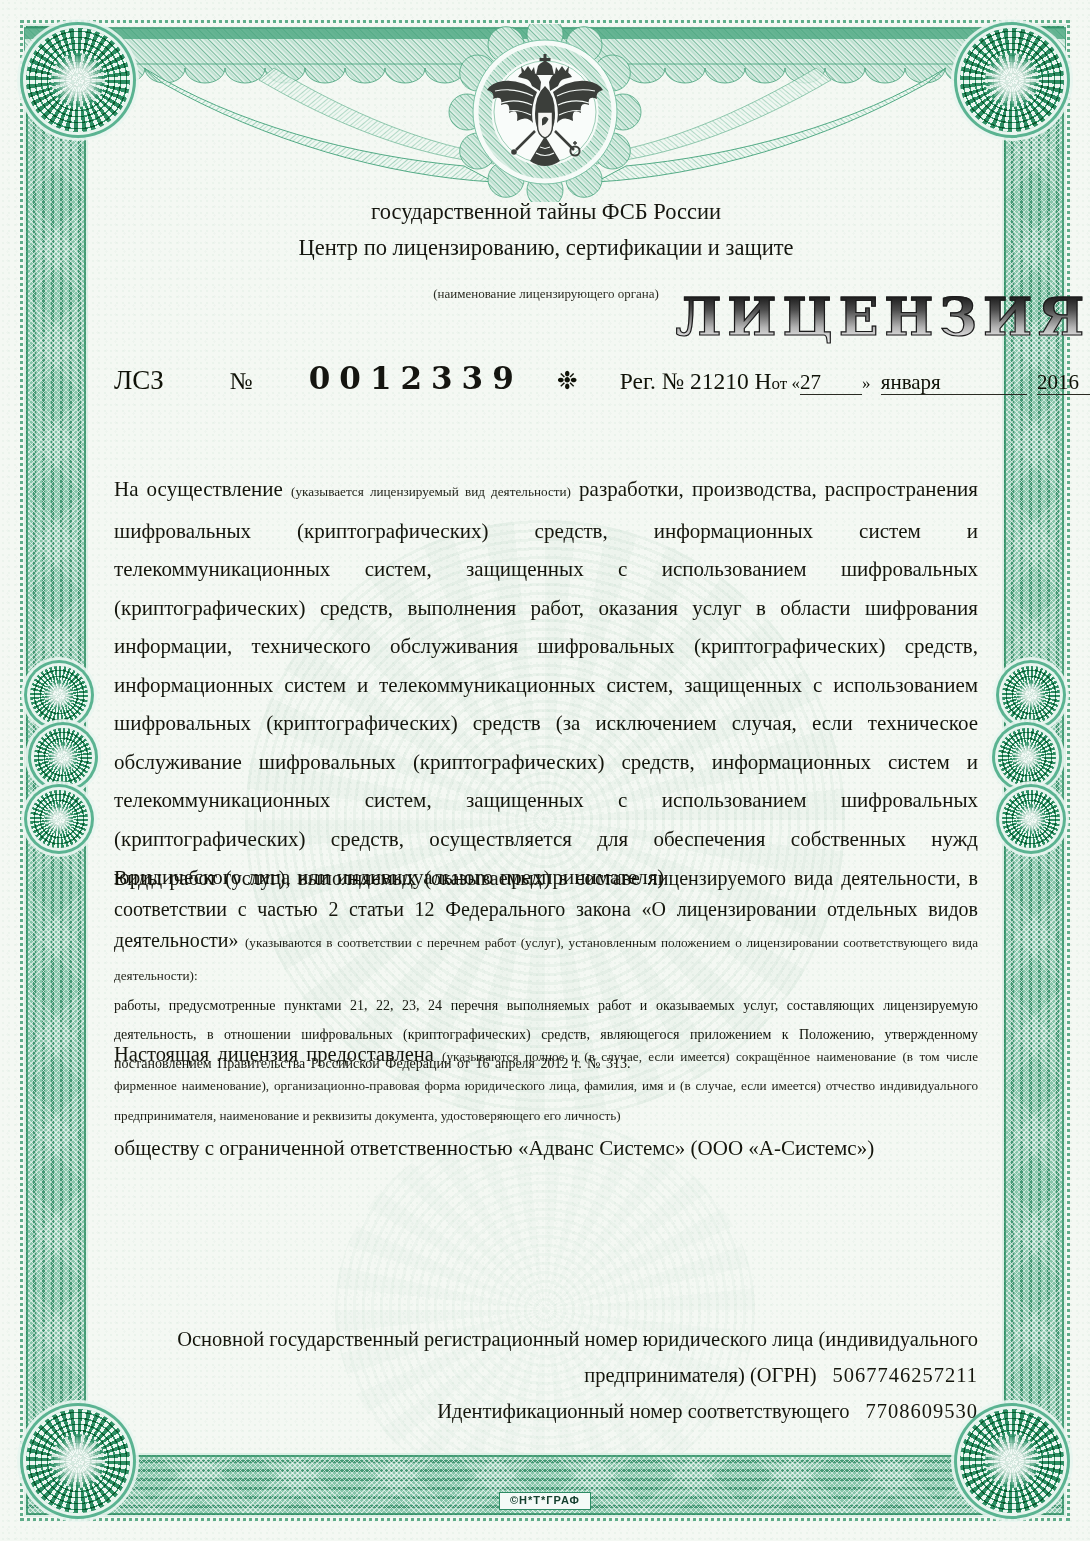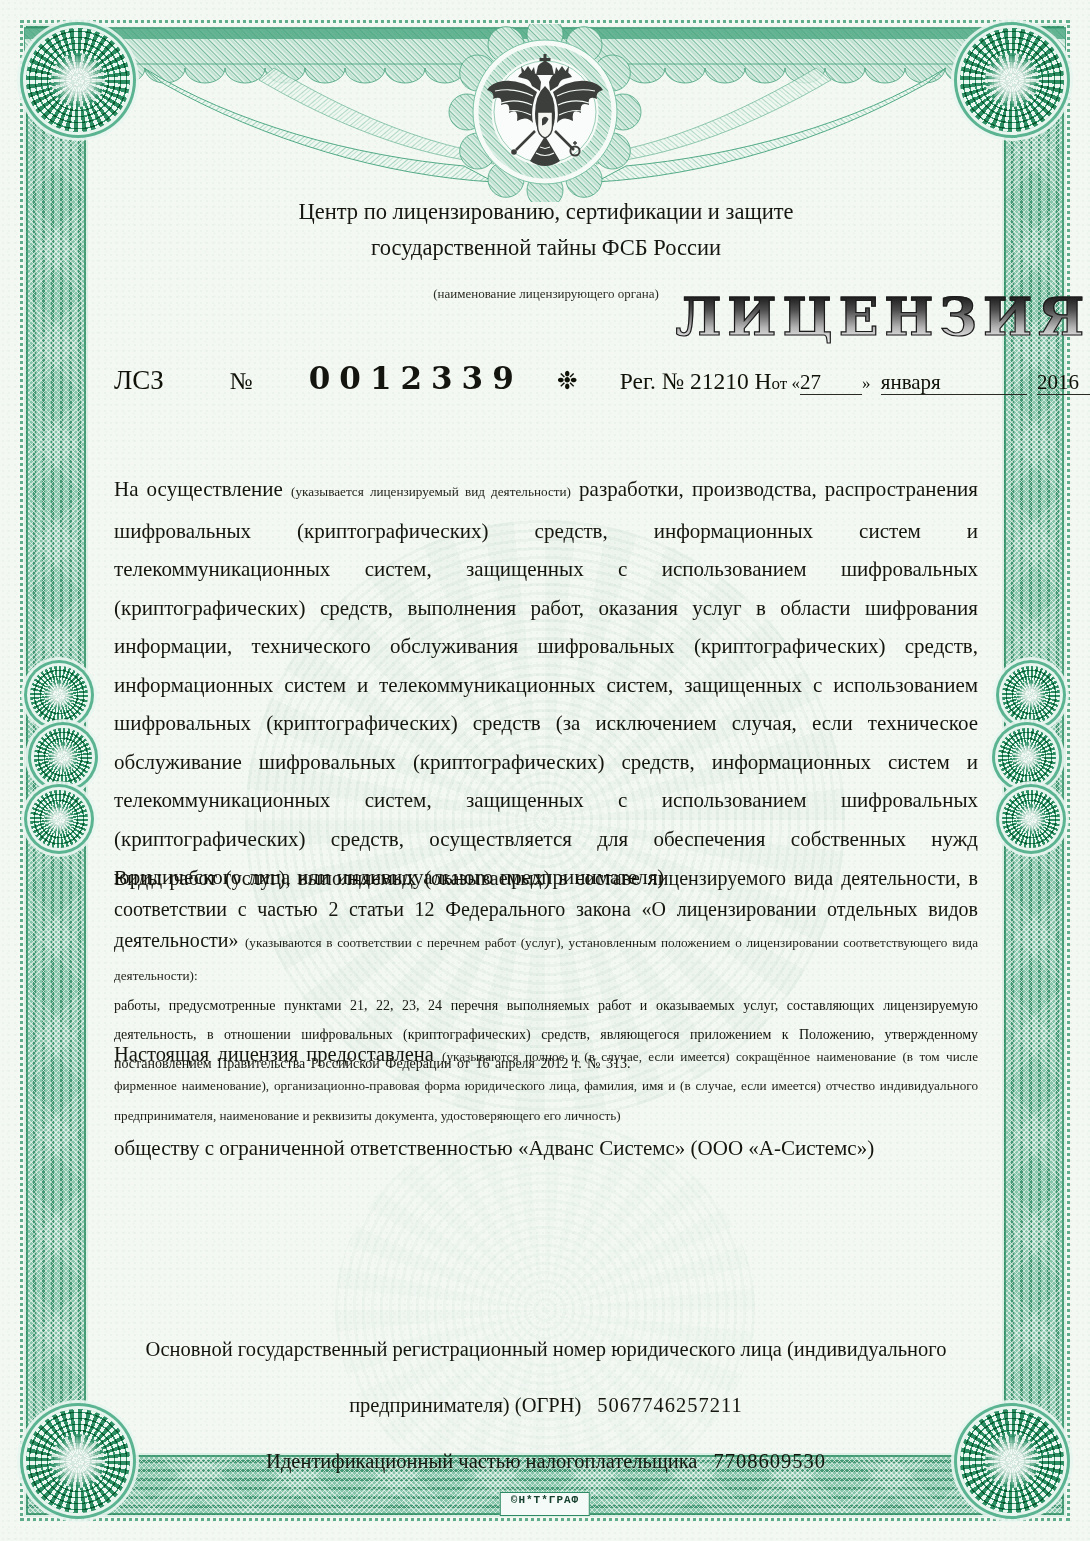--- a/index.html
+++ b/index.html
@@ -96,26 +96,26 @@
   .du{display:inline-block; border-bottom:1.4px solid #2a2a22; text-align:left;
     font-size:21px; line-height:24px;}
   .du-day{width:62px;} .du-month{width:146px; margin-left:6px;} .du-year{width:64px; margin-left:6px;}
   .para{position:absolute; left:114px; width:864px; text-align:justify;}
   .p1{top:449px; font-size:21px; line-height:38.5px; word-spacing:1.5px;}
   .p2{top:843px; font-size:20px; line-height:31px;}
   .p2 .big-follow{display:block; font-size:14px; line-height:29px; word-spacing:2px;}
   .p3{top:1020px; font-size:20.5px; line-height:26.5px;}
   .p3 .big-follow{display:block; font-size:21px; line-height:30px; margin-top:4px; text-align:left;}
   .note{font-size:13.2px; color:#1d1e15;}
-  .p4{top:1300px; font-size:20.5px; line-height:56px; text-align:center;}
+  .p4{top:1300px; font-size:20.5px; line-height:36px; text-align:right;}
   .val{padding-left:16px; letter-spacing:1px;}
   
   .printer-mark{position:absolute; top:1492px; left:50%; transform:translateX(-50%);
-    background:#f4faf7; border:1px solid #2d8a63; padding:0 10px 7px;
-    font-family:Liberation Mono, monospace; font-weight:700; font-size:11px;
+    background:#f4faf7; border:1px solid #2d8a63; padding:0 10px 1px;
+    font-family:Liberation Sans, sans-serif; font-weight:700; font-size:11px;
     letter-spacing:1px; color:#16402f; line-height:15px;}
 </style>
 </head>
 <body>
 
 <div class="page">
 
   <div class="watermark wm1"></div>
   <div class="watermark wm2"></div>
 
@@ -212,22 +212,22 @@
   <div class="rosette rc rc-bl"></div>
   <div class="rosette rc rc-br"></div>
   <div class="rosette rs rs-l1"></div>
   <div class="rosette rs rs-l2"></div>
   <div class="rosette rs rs-l3"></div>
   <div class="rosette rs rs-r1"></div>
   <div class="rosette rs rs-r2"></div>
   <div class="rosette rs rs-r3"></div>
 
   <div class="org-block">
+    <div>государственной тайны ФСБ России</div>
     <div>Центр по лицензированию, сертификации и защите</div>
-    <div>государственной тайны ФСБ России</div>
     <div class="org-caption">(наименование лицензирующего органа)</div>
   </div>
 
   <div class="title-block">
     <span class="title-text">ЛИЦЕНЗИЯ</span>
   </div>
 
   <div class="numline">
     <span class="series">ЛСЗ</span>
     <span class="nosign">№</span>
@@ -255,18 +255,18 @@
   </p>
 
   <p class="para p3">
     <span>Настоящая лицензия предоставлена</span>
     <span class="note">(указываются полное и (в случае, если имеется) сокращённое наименование (в том числе фирменное наименование), организационно-правовая форма юридического лица, фамилия, имя и (в случае, если имеется) отчество индивидуального предпринимателя, наименование и реквизиты документа, удостоверяющего его личность)</span>
     <span class="big-follow">обществу с ограниченной ответственностью «Адванс Системс» (ООО «А-Системс»)</span>
   </p>
 
   <p class="para p4">
     <span>Основной государственный регистрационный номер юридического лица (индивидуального предпринимателя) (ОГРН)</span><span class="val">5067746257211</span><br>
-    <span>Идентификационный частью налогоплательщика</span><span class="val">7708609530</span>
+    <span>Идентификационный номер соответствующего</span><span class="val">7708609530</span>
   </p>
 
   <div class="printer-mark">©Н*Т*ГРАФ</div>
 
 </div>
 
 </body></html>

